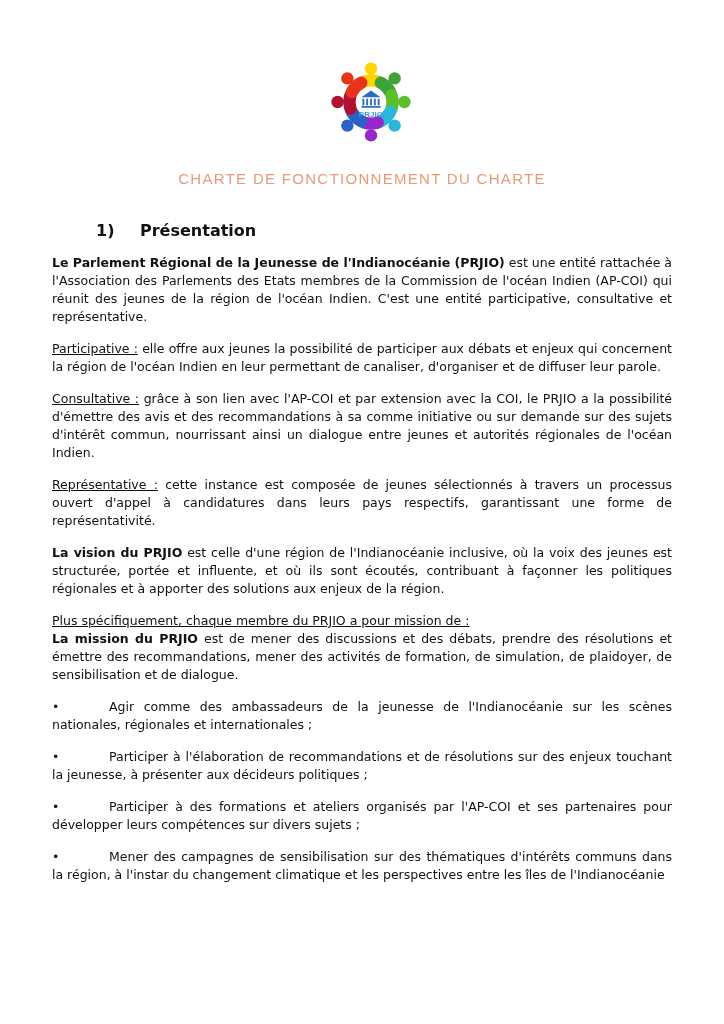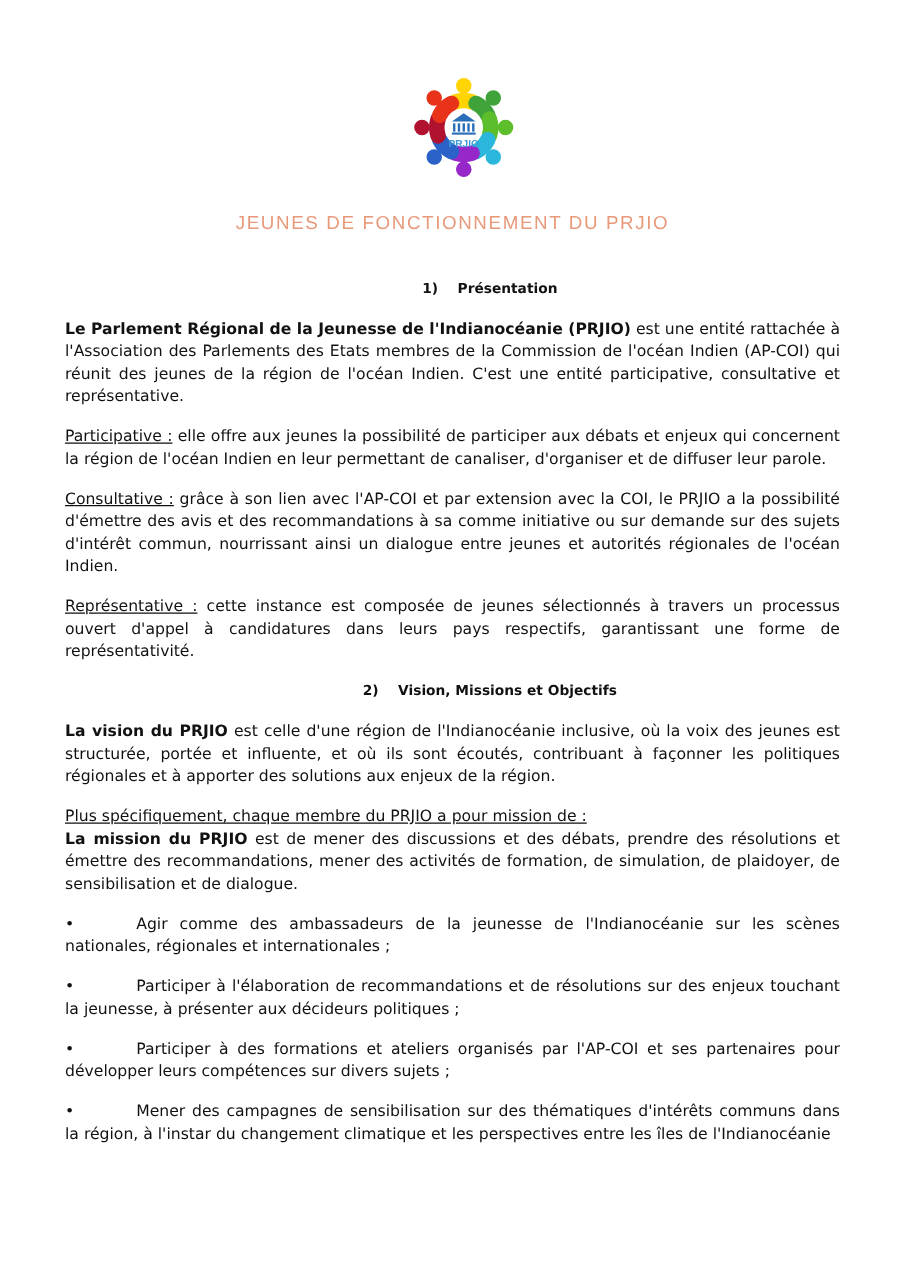--- a/index.html
+++ b/index.html
@@ -33,22 +33,22 @@
     color:#e8997a;
   }
   
   .content{
     margin:35px 52px 0 52px;
     font-size:12.5px;line-height:18px;
     text-align:justify;
   }
   .content p{margin:0 0 14px 0;}
   .section-heading{
-    font-weight:bold;margin:0;text-align:center;
-    font-size:11px;
+    font-weight:bold;margin:0;text-align:left;
+    font-size:16px;
   }
   .h-num{display:inline-block;margin-left:44px;width:44px;}
   .lead-bold{font-weight:bold;}
   .u{text-decoration:underline;}
   .bullet-p{margin:0;}
   .bullet-mark{display:inline-block;width:57px;}
 </style>
 </head>
 <body>
 
@@ -96,35 +96,34 @@
           <rect x="-1" y="-3.5" width="2" height="7"></rect>
           <rect x="3" y="-3.5" width="2" height="7"></rect>
           <rect x="7" y="-3.5" width="2" height="7"></rect>
           <rect x="-10" y="4.2" width="20" height="1.8"></rect>
         </g>
         <text x="0" y="16" text-anchor="middle" font-family="Liberation Sans, sans-serif" font-size="8.5" font-weight="bold" fill="#3e9bd5">PRJIO</text>
       </svg>
     </div>
   </div>
 
-  <div class="doc-title">JEUNES DE FONCTIONNEMENT DU PRJIO</div>
+  <div class="doc-title">CHARTE DE FONCTIONNEMENT DU CHARTE</div>
 
   <div class="content">
 
     <p class="section-heading"><span class="h-num">1)</span><span>Présentation</span></p>
 
     <p><span class="lead-bold">Le Parlement Régional de la Jeunesse de l'Indianocéanie (PRJIO)</span> <span>est une entité rattachée à l'Association des Parlements des Etats membres de la Commission de l'océan Indien (AP-COI) qui réunit des jeunes de la région de l'océan Indien. C'est une entité participative, consultative et représentative.</span></p>
 
     <p><span class="u">Participative :</span> <span>elle offre aux jeunes la possibilité de participer aux débats et enjeux qui concernent la région de l'océan Indien en leur permettant de canaliser, d'organiser et de diffuser leur parole.</span></p>
 
     <p><span class="u">Consultative :</span> <span>grâce à son lien avec l'AP-COI et par extension avec la COI, le PRJIO a la possibilité d'émettre des avis et des recommandations à sa comme initiative ou sur demande sur des sujets d'intérêt commun, nourrissant ainsi un dialogue entre jeunes et autorités régionales de l'océan Indien.</span></p>
 
     <p><span class="u">Représentative :</span> <span>cette instance est composée de jeunes sélectionnés à travers un processus ouvert d'appel à candidatures dans leurs pays respectifs, garantissant une forme de représentativité.</span></p>
 
-    <p class="section-heading"><span class="h-num">2)</span><span>Vision, Missions et Objectifs</span></p>
 
     <p><span class="lead-bold">La vision du PRJIO</span> <span>est celle d'une région de l'Indianocéanie inclusive, où la voix des jeunes est structurée, portée et influente, et où ils sont écoutés, contribuant à façonner les politiques régionales et à apporter des solutions aux enjeux de la région.</span></p>
 
     <p style="margin:0"><span class="u">Plus spécifiquement, chaque membre du PRJIO a pour mission de :</span></p>
 
     <p><span class="lead-bold">La mission du PRJIO</span> <span>est de mener des discussions et des débats, prendre des résolutions et émettre des recommandations, mener des activités de formation, de simulation, de plaidoyer, de sensibilisation et de dialogue.</span></p>
 
     <p class="bullet-p"><span class="bullet-mark">•</span><span>Agir comme des ambassadeurs de la jeunesse de l'Indianocéanie sur les scènes nationales, régionales et internationales ;</span></p>
 
     <p class="bullet-p"><span class="bullet-mark">•</span><span>Participer à l'élaboration de recommandations et de résolutions sur des enjeux touchant la jeunesse, à présenter aux décideurs politiques ;</span></p>

